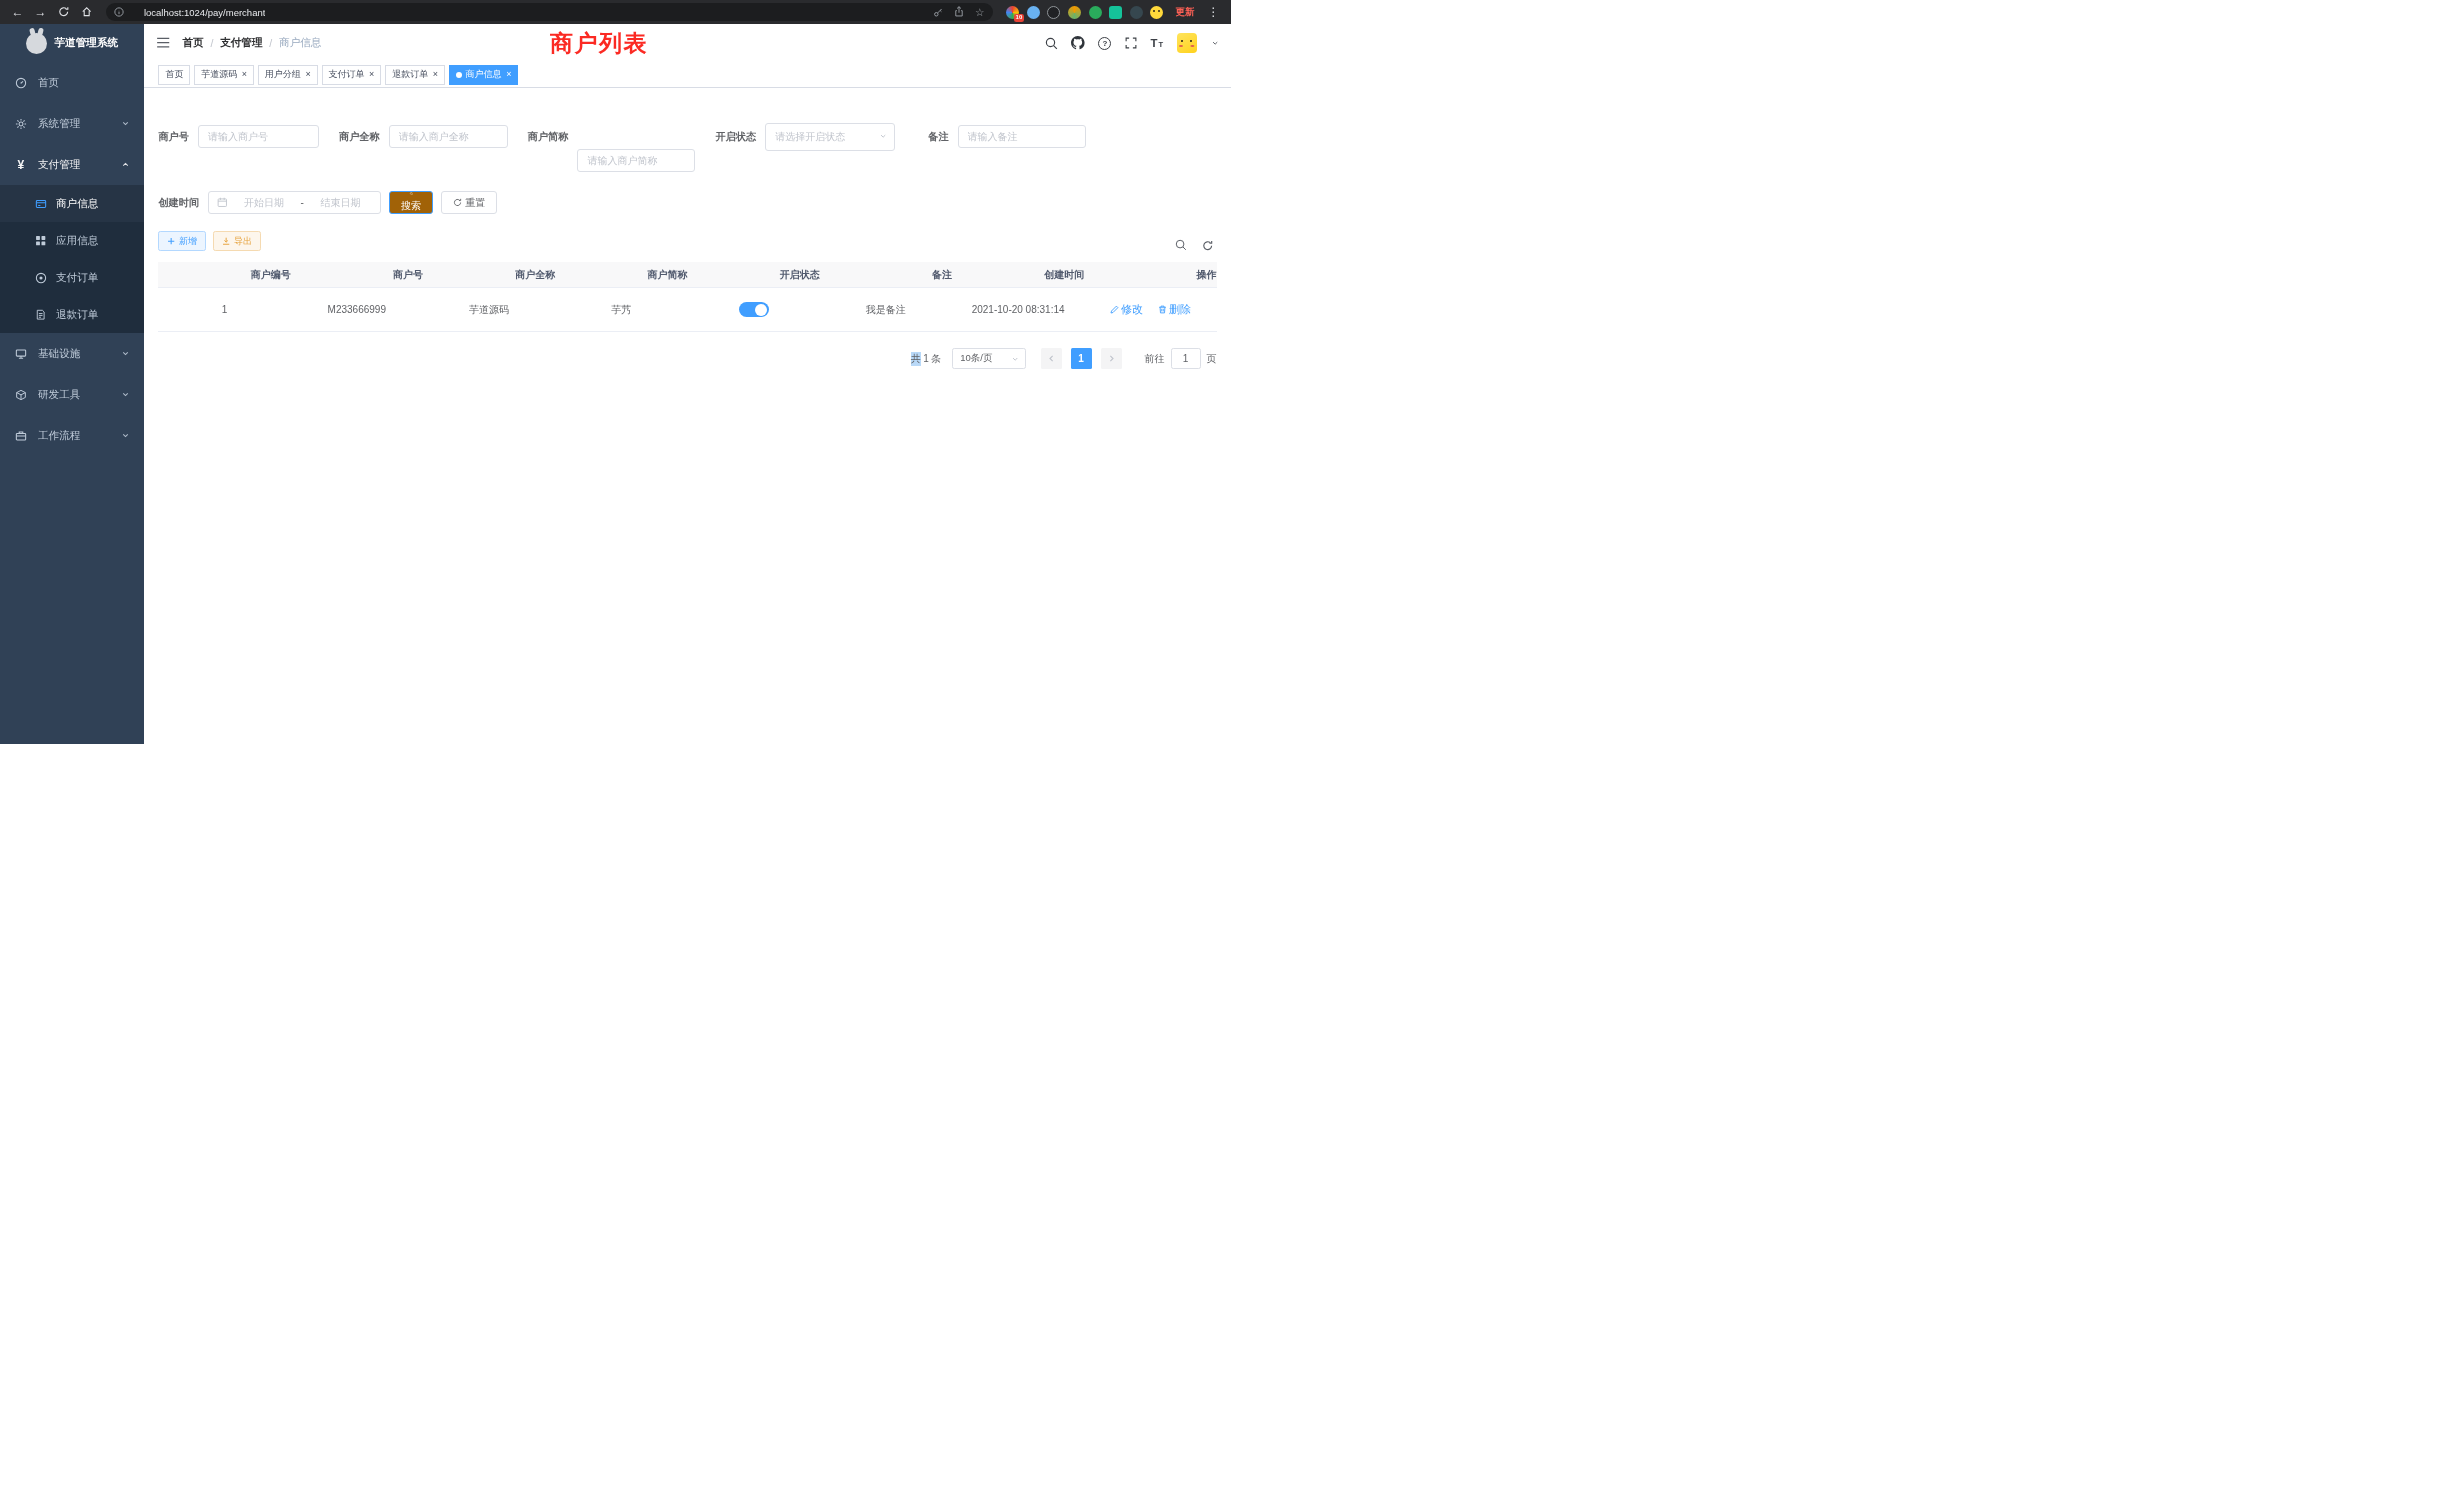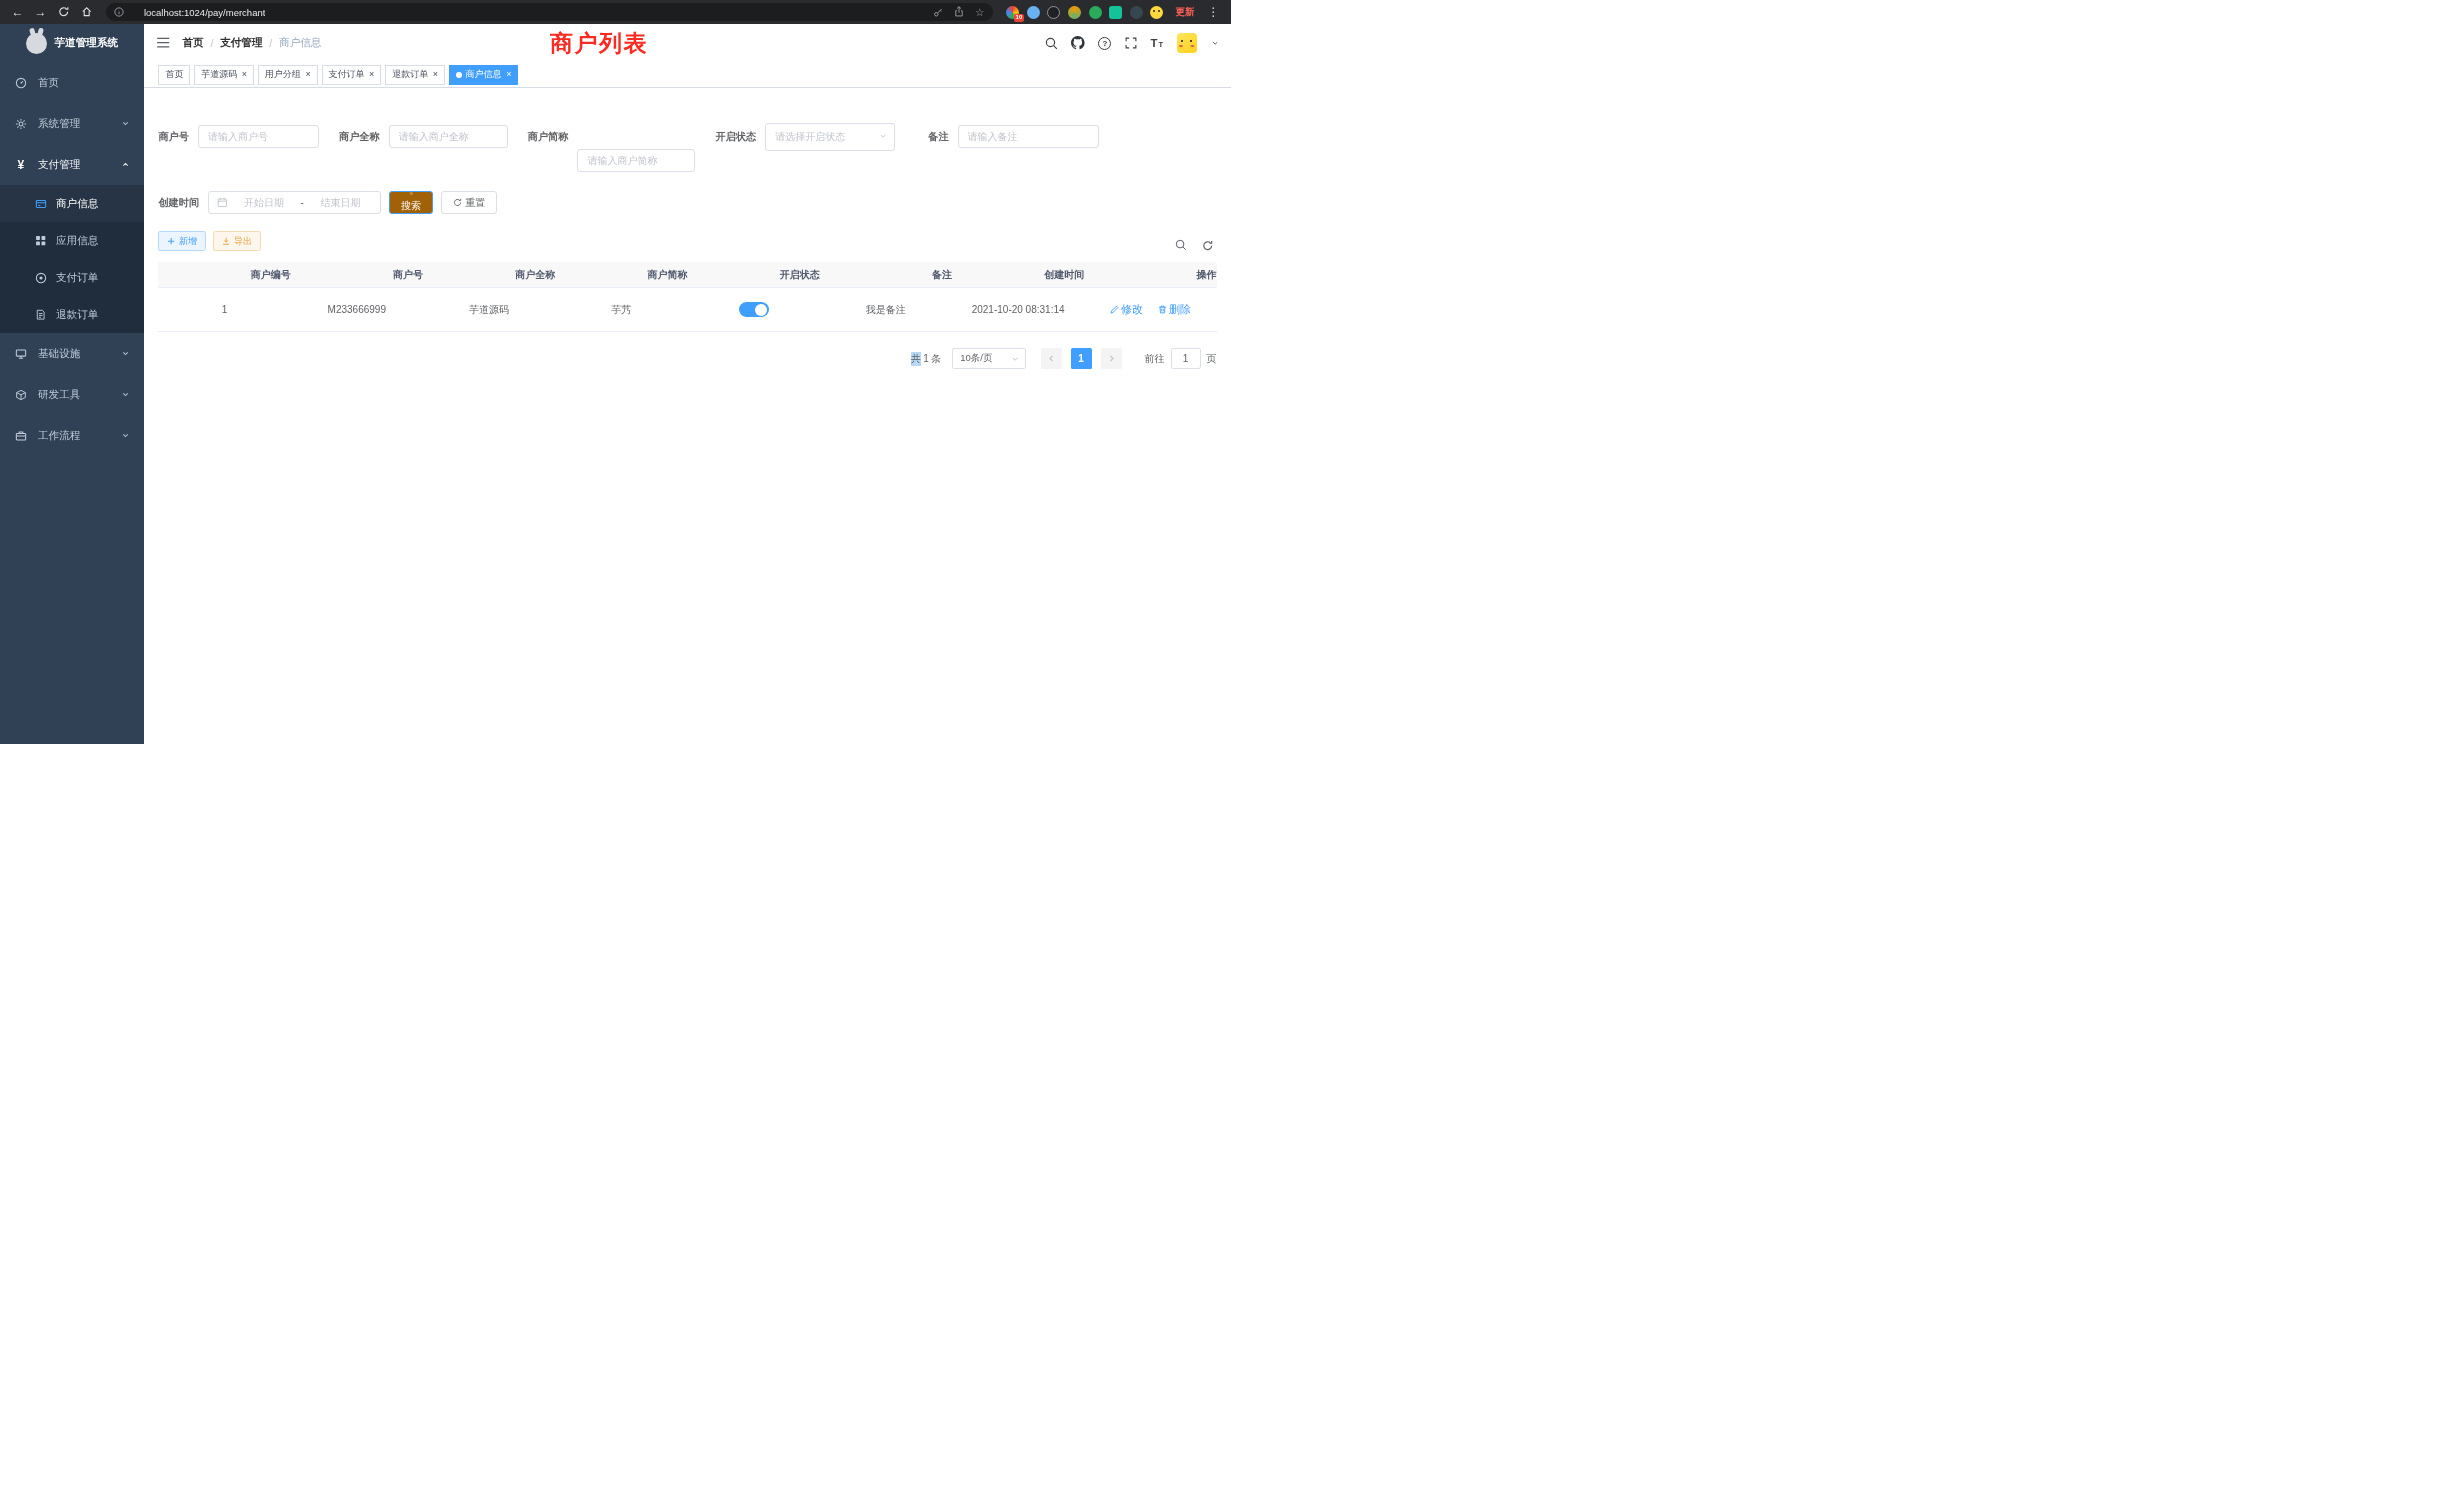--- a/index.html
+++ b/index.html
@@ -84,21 +84,21 @@
   .content { flex:1; padding:13px 14.4px 0; background:#fff; overflow:hidden; }
   .filter-row { display:flex; align-items:center; }
   .row-1 { margin-bottom:19px; }
   .row-2 { margin-bottom:17.4px; }
   .f-item { display:flex; align-items:center; }
   .f-item + .f-item { margin-left:20px; }
   .f-item.push { margin-left:33px; }
   .f-label { font-size:10.2px; color:#606266; font-weight:700; padding-right:9px; white-space:nowrap; }
   .el-input { height:23px; border:0.8px solid #dcdfe6; border-radius:3px; font-size:10px; color:#606266; padding:0 9px; outline:none; background:#fff; font-family:inherit; }
   .el-input::placeholder { color:#c0c4cc; }
-  .w160{width:121px;} .w157{width:119px;} .w156{width:118px;margin-top:48px;} .w186{width:141px;}
+  .w160{width:121px;} .w157{width:119px;} .w156{width:118px;margin-top:48px;} .w186{width:128px;}
   .el-select { width:130px; height:28px; border:0.8px solid #dcdfe6; border-radius:3px; display:flex; align-items:center; justify-content:space-between; padding:0 6.8px 0 9px; cursor:pointer; background:#fff; }
   .sel-ph { font-size:10px; color:#c0c4cc; }
   .sel-caret { color:#c0c4cc; display:flex; }
   .date-range { width:173px; height:23px; border:0.8px solid #dcdfe6; border-radius:3px; display:flex; align-items:center; padding:0 7.6px; gap:4.5px; cursor:pointer; background:#fff; font-size:10px; }
   .cal-ic { color:#c0c4cc; display:flex; }
   .date-ph { color:#c0c4cc; flex:1; text-align:center; }
   .date-sep { color:#606266; }
 
   .btn { display:inline-flex; align-items:center; justify-content:center; gap:3.8px; border-radius:3px; font-size:10px; cursor:pointer; border:0.8px solid #dcdfe6; background:#fff; color:#606266; height:23px; padding:0 10.6px; font-family:inherit; white-space:nowrap; }
   .btn-primary { background:#a16207; border-color:#409EFF; color:#fff;flex-direction:column; }

